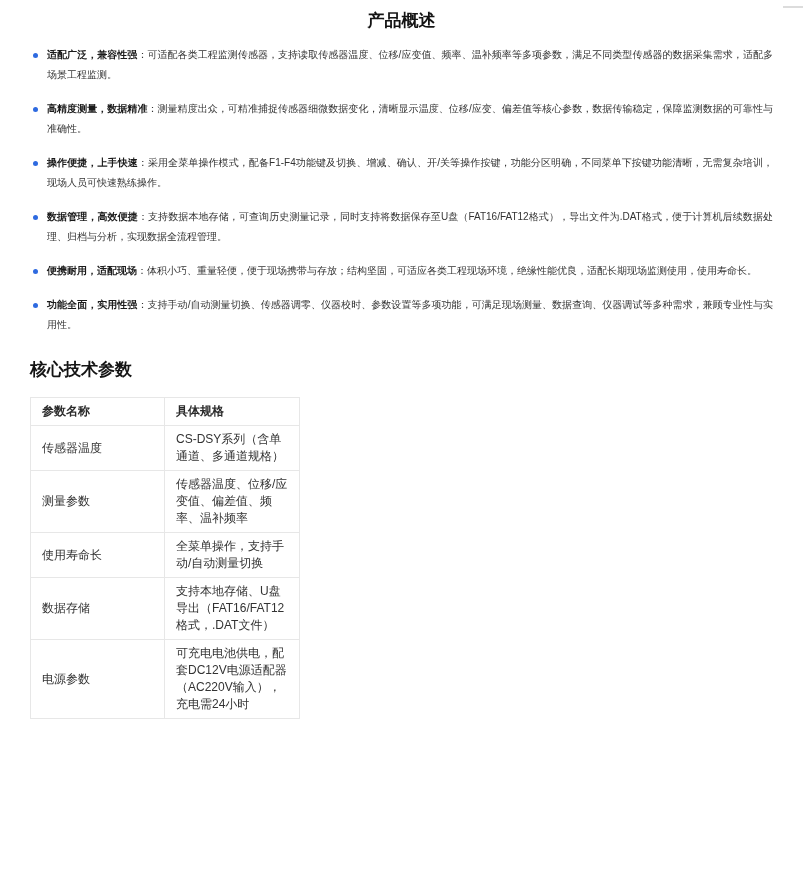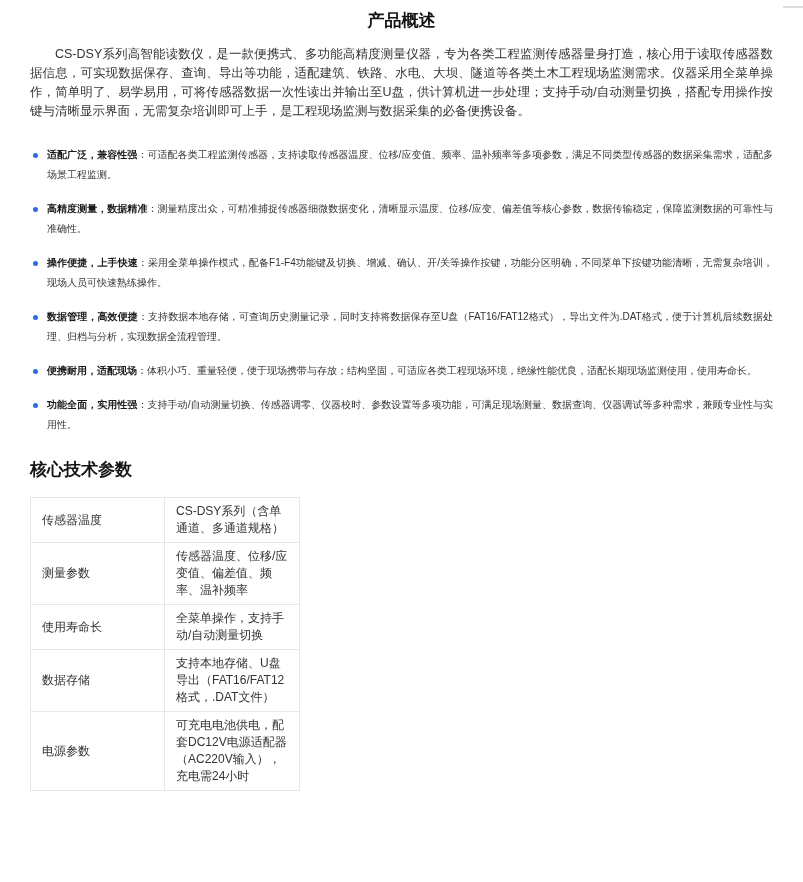--- a/index.html
+++ b/index.html
@@ -87,21 +87,20 @@
   table.spec-table col.c2 { width: 135px; }
 </style>
 </head>
 <body>
 
 <div class="edge-line"></div>
 
 <div class="page">
 
   <h2 class="section-title overview-title">产品概述</h2>
-  <p class="overview-paragraph">CS-DSY系列高智能读数仪，是一款便携式、多功能高精度测量仪器，专为各类工程监测传感器量身打造，核心用于读取传感器数据信息，可实现数据保存、查询、导出等功能，适配建筑、铁路、水电、大坝、隧道等各类土木工程现场监测需求。仪器采用全菜单操作，简单明了、易学易用，可将传感器数据一次性读出并输出至U盘，供计算机进一步处理；支持手动/自动测量切换，搭配专用操作按键与清晰显示界面，无需复杂培训即可上手，是工程现场监测与数据采集的必备便携设备。</p>
 
   <ul class="advantage-list">
     <li>
       <span class="bullet-dot"></span>
       <span class="adv-label">适配广泛，兼容性强</span><span>：可适配各类工程监测传感器，支持读取传感器温度、位移/应变值、频率、温补频率等多项参数，满足不同类型传感器的数据采集需求，适配多场景工程监测。</span>
     </li>
     <li>
       <span class="bullet-dot"></span>
       <span class="adv-label">高精度测量，数据精准</span><span>：测量精度出众，可精准捕捉传感器细微数据变化，清晰显示温度、位移/应变、偏差值等核心参数，数据传输稳定，保障监测数据的可靠性与准确性。</span>
     </li>
@@ -125,20 +124,24 @@
 
   <h2 class="section-title specs-title">核心技术参数</h2>
 
   <table class="spec-table">
     <colgroup>
         <col class="c1">
         <col class="c2">
       </colgroup>
     <tbody>
       <tr>
+        <th>参数名称</th>
+        <th>具体规格</th>
+      </tr>
+      <tr>
         <td>传感器温度</td>
         <td>CS-DSY系列（含单通道、多通道规格）</td>
       </tr>
       <tr>
         <td>测量参数</td>
         <td>传感器温度、位移/应变值、偏差值、频率、温补频率</td>
       </tr>
       <tr>
         <td>使用寿命长</td>
         <td>全菜单操作，支持手动/自动测量切换</td>

